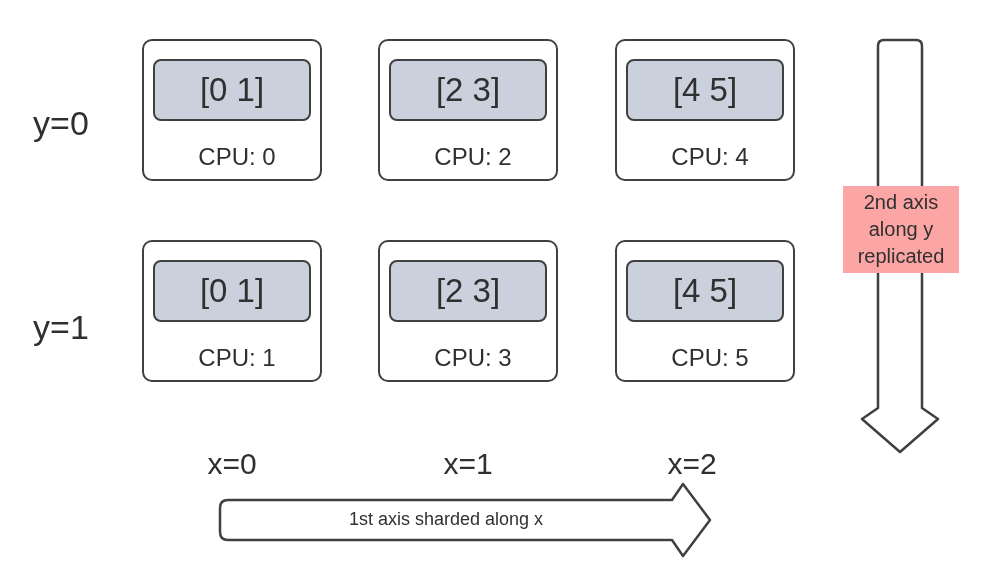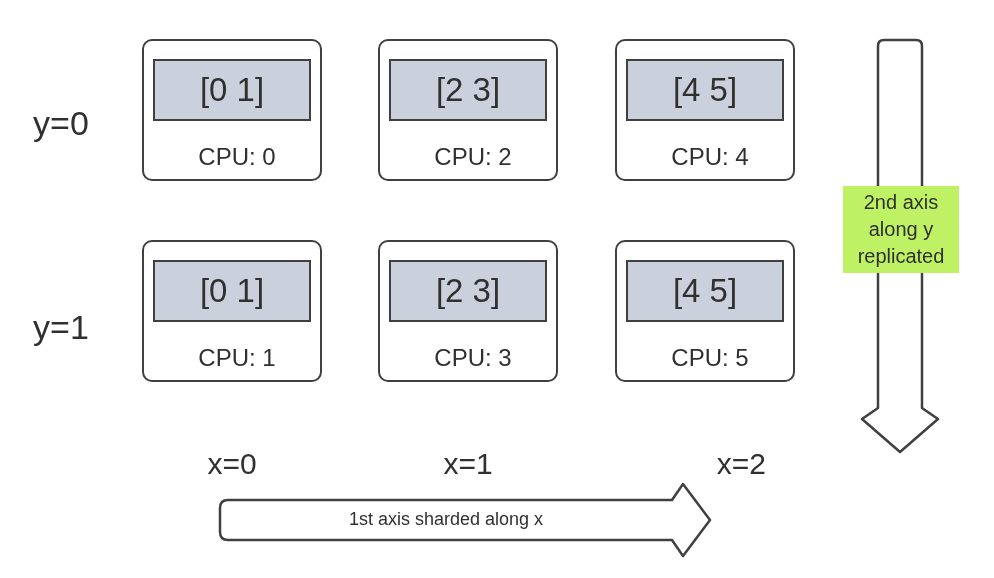--- a/index.html
+++ b/index.html
@@ -22,21 +22,21 @@
     box-sizing: border-box;
   }
   .shard-chip {
     position: absolute;
     left: 9px;
     right: 9px;
     top: 18px;
     height: 58px;
     background: #cbd1dc;
     border: 2px solid #404040;
-    border-radius: 0;
+    border-radius: 8px;
     display: flex;
     align-items: center;
     justify-content: center;
     font-size: 33px;
     color: #303030;
   }
   .cpu-label {
     position: absolute;
     left: 10px;
     right: 0;
@@ -68,21 +68,21 @@
   }
   .arrow-svg {
     position: absolute;
     left: 0; top: 0;
   }
   .v-arrow-label {
     position: absolute;
     left: 843px;
     top: 186px;
     width: 116px;
-    background: #bef264;
+    background: #fca5a5;
     text-align: center;
     font-size: 20px;
     line-height: 27px;
     padding: 3px 0;
   }
   .h-arrow-label {
     position: absolute;
     left: 226px;
     top: 505px;
     width: 440px;
@@ -126,21 +126,21 @@
   <div class="device-box" style="left:615px; top:240px;">
     <div class="shard-chip">[4 5]</div>
     <div class="cpu-label">CPU: 5</div>
   </div>
 
   <div class="axis-row-label" style="top:104px;">y=0</div>
   <div class="axis-row-label" style="top:308px;">y=1</div>
 
   <div class="axis-col-label" style="left:172px;">x=0</div>
   <div class="axis-col-label" style="left:408px;">x=1</div>
-  <div class="axis-col-label" style="left:646px;text-align:right;">x=2</div>
+  <div class="axis-col-label" style="left:632px;">x=2</div>
 
   <div class="v-arrow-label">
     <div>2nd axis</div>
     <div>along y</div>
     <div>replicated</div>
   </div>
 
   <div class="h-arrow-label">1st axis sharded along x</div>
 
 </div>

